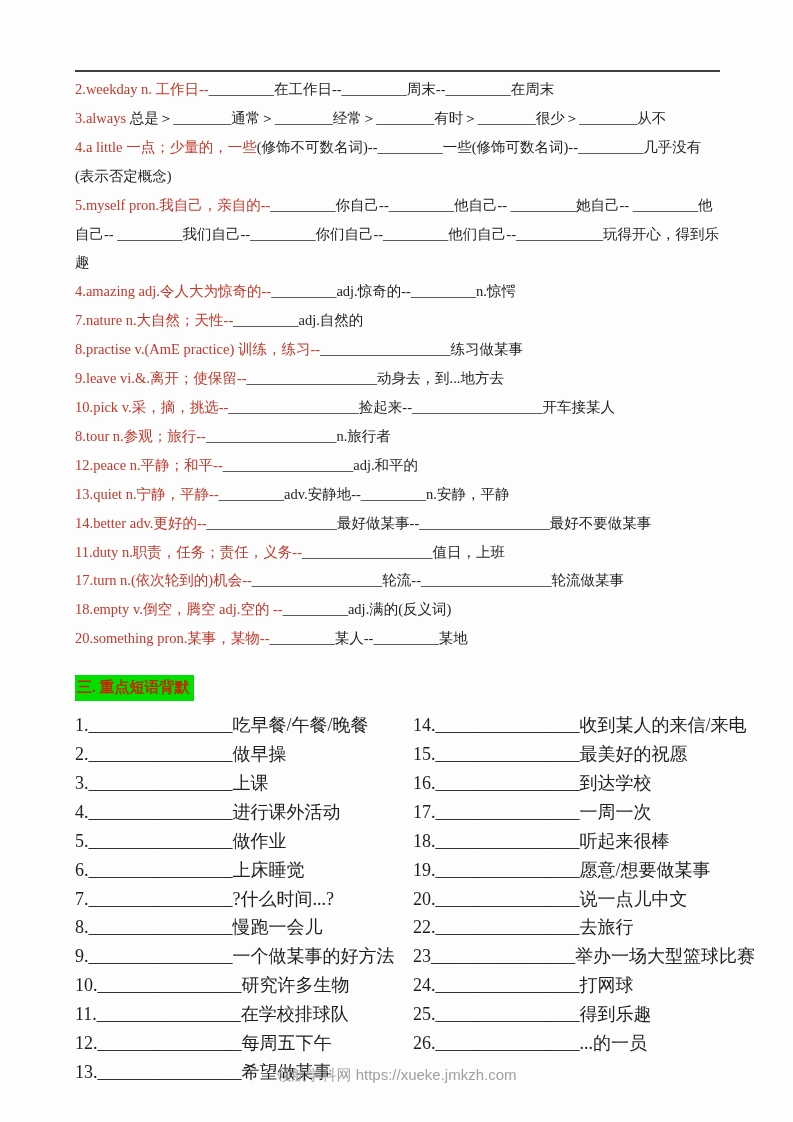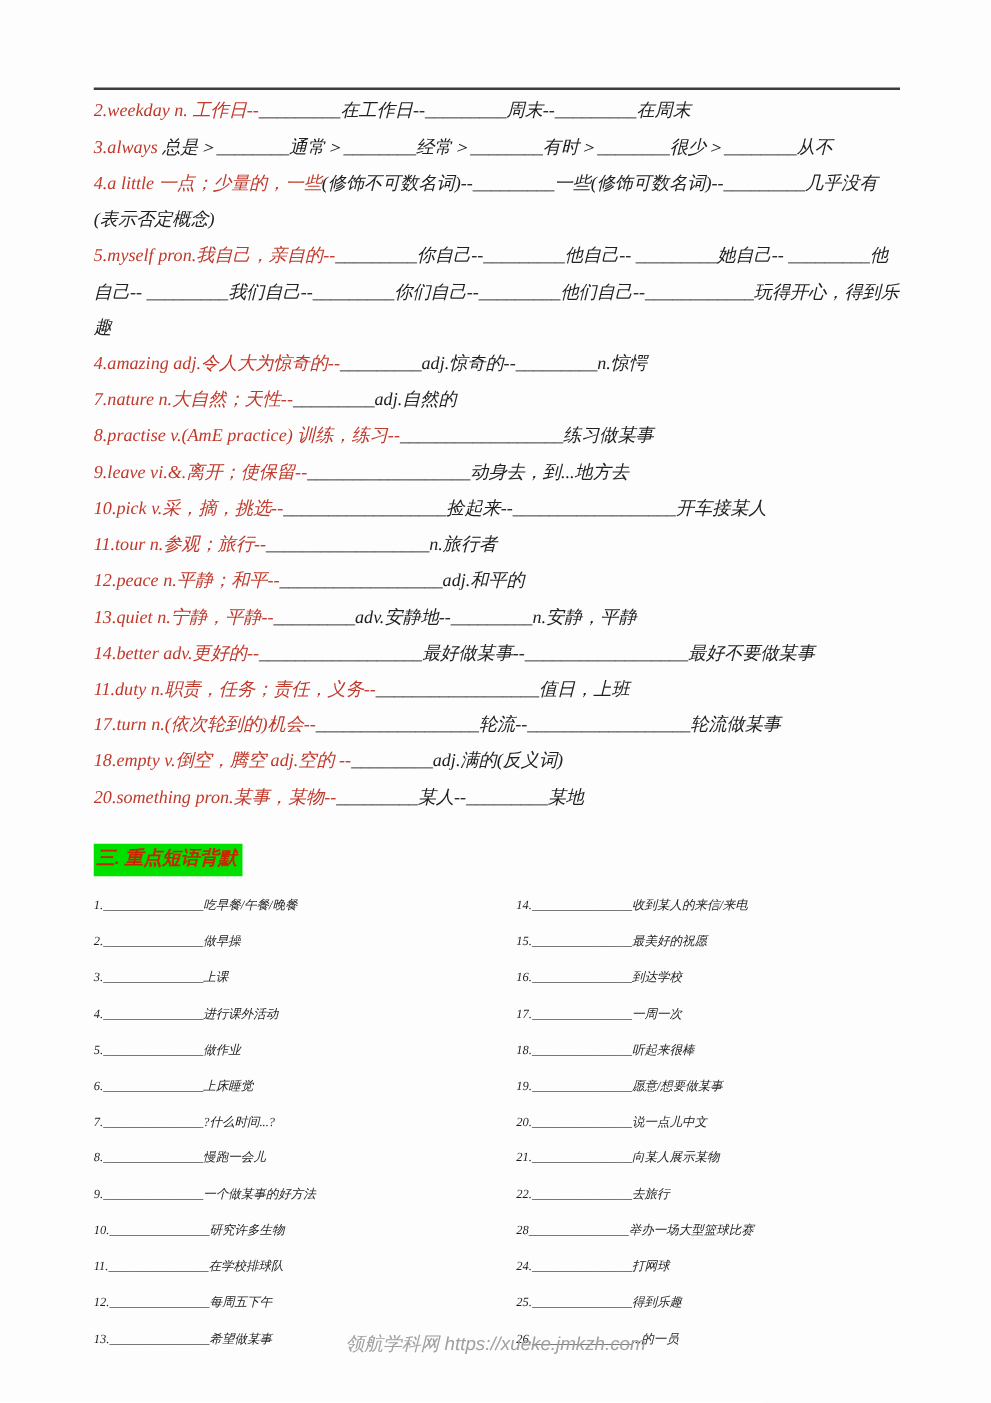--- a/index.html
+++ b/index.html
@@ -3,21 +3,20 @@
 <meta charset="utf-8">
 <style>
   html,body { margin:0; padding:0; background:#ffffff; }
   .page {
     position:relative;
     width:793px; height:1122px;
     background:#fdfdfd;
     font-family:"Liberation Serif","DejaVu Serif",serif;
     color:#1f1f1f;
     overflow:hidden;
-    font-style:italic;
   }
   .content {
     position:absolute;
     left:75px; top:70px;
     width:645px;
   }
   .top-rule {
     border-top:2px solid #3d3d3d;
     height:0;
     margin-bottom:3px;
@@ -38,21 +37,21 @@
     padding:1px 4px 2px 2px;
     text-align:right;
   }
   .phrase-columns {
     display:flex;
     margin-top:10px;
   }
   .phrase-col-left  { width:338px; }
   .phrase-col-right { width:307px; }
   .phrase-row {
-    font-size:10px;
+    font-size:18px;
     line-height:28.9px;
     white-space:nowrap;
   }
   .phrase-num { }
   .phrase-blank { }
   .footer {
     position:absolute;
     left:0; right:0;
     top:1066px;
     text-align:center;
@@ -71,21 +70,21 @@
     <div id="vocab-list">
         <div class="vocab-line"><span class="red">2.weekday n. 工作日--</span><span>_________在工作日--_________周末--_________在周末</span></div>
         <div class="vocab-line"><span class="red">3.always</span><span> 总是＞________通常＞________经常＞________有时＞________很少＞________从不</span></div>
         <div class="vocab-line"><span class="red">4.a little 一点；少量的，一些</span><span>(修饰不可数名词)--_________一些(修饰可数名词)--_________几乎没有(表示否定概念)</span></div>
         <div class="vocab-line"><span class="red">5.myself pron.我自己，亲自的--</span><span>_________你自己--_________他自己-- _________她自己-- _________他自己-- _________我们自己--_________你们自己--_________他们自己--____________玩得开心，得到乐趣</span></div>
         <div class="vocab-line"><span class="red">4.amazing adj.令人大为惊奇的--</span><span>_________adj.惊奇的--_________n.惊愕</span></div>
         <div class="vocab-line"><span class="red">7.nature n.大自然；天性--</span><span>_________adj.自然的</span></div>
         <div class="vocab-line"><span class="red">8.practise v.(AmE practice) 训练，练习--</span><span>__________________练习做某事</span></div>
         <div class="vocab-line"><span class="red">9.leave vi.&amp;.离开；使保留--</span><span>__________________动身去，到...地方去</span></div>
         <div class="vocab-line"><span class="red">10.pick v.采，摘，挑选--</span><span>__________________捡起来--__________________开车接某人</span></div>
-        <div class="vocab-line"><span class="red">11.tour n.参观；旅行--</span><span>__________________n.旅行者</span></div>
+        <div class="vocab-line"><span class="red">8.tour n.参观；旅行--</span><span>__________________n.旅行者</span></div>
         <div class="vocab-line"><span class="red">12.peace n.平静；和平--</span><span>__________________adj.和平的</span></div>
         <div class="vocab-line"><span class="red">13.quiet n.宁静，平静--</span><span>_________adv.安静地--_________n.安静，平静</span></div>
         <div class="vocab-line"><span class="red">14.better adv.更好的--</span><span>__________________最好做某事--__________________最好不要做某事</span></div>
         <div class="vocab-line"><span class="red">11.duty n.职责，任务；责任，义务--</span><span>__________________值日，上班</span></div>
         <div class="vocab-line"><span class="red">17.turn n.(依次轮到的)机会--</span><span>__________________轮流--__________________轮流做某事</span></div>
         <div class="vocab-line"><span class="red">18.empty v.倒空，腾空 adj.空的 --</span><span>_________adj.满的(反义词)</span></div>
         <div class="vocab-line"><span class="red">20.something pron.某事，某物--</span><span>_________某人--_________某地</span></div>
       </div>
 
     <div class="section-header-row">
@@ -109,23 +108,22 @@
           <div class="phrase-row"><span class="phrase-num">13.</span><span class="phrase-blank">________________</span><span class="phrase-desc">希望做某事</span></div>
         </div>
       <div class="phrase-col-right" id="phrase-right">
           <div class="phrase-row"><span class="phrase-num">14.</span><span class="phrase-blank">________________</span><span class="phrase-desc">收到某人的来信/来电</span></div>
           <div class="phrase-row"><span class="phrase-num">15.</span><span class="phrase-blank">________________</span><span class="phrase-desc">最美好的祝愿</span></div>
           <div class="phrase-row"><span class="phrase-num">16.</span><span class="phrase-blank">________________</span><span class="phrase-desc">到达学校</span></div>
           <div class="phrase-row"><span class="phrase-num">17.</span><span class="phrase-blank">________________</span><span class="phrase-desc">一周一次</span></div>
           <div class="phrase-row"><span class="phrase-num">18.</span><span class="phrase-blank">________________</span><span class="phrase-desc">听起来很棒</span></div>
           <div class="phrase-row"><span class="phrase-num">19.</span><span class="phrase-blank">________________</span><span class="phrase-desc">愿意/想要做某事</span></div>
           <div class="phrase-row"><span class="phrase-num">20.</span><span class="phrase-blank">________________</span><span class="phrase-desc">说一点儿中文</span></div>
-          <div class="phrase-row"><span class="phrase-num">21.</span><span class="phrase-blank">________________</span><span class="phrase-desc">向某人展示某物</span></div>
           <div class="phrase-row"><span class="phrase-num">22.</span><span class="phrase-blank">________________</span><span class="phrase-desc">去旅行</span></div>
-          <div class="phrase-row"><span class="phrase-num">28</span><span class="phrase-blank">________________</span><span class="phrase-desc">举办一场大型篮球比赛</span></div>
+          <div class="phrase-row"><span class="phrase-num">23</span><span class="phrase-blank">________________</span><span class="phrase-desc">举办一场大型篮球比赛</span></div>
           <div class="phrase-row"><span class="phrase-num">24.</span><span class="phrase-blank">________________</span><span class="phrase-desc">打网球</span></div>
           <div class="phrase-row"><span class="phrase-num">25.</span><span class="phrase-blank">________________</span><span class="phrase-desc">得到乐趣</span></div>
           <div class="phrase-row"><span class="phrase-num">26.</span><span class="phrase-blank">________________</span><span class="phrase-desc">...的一员</span></div>
         </div>
     </div>
   </div>
 
   <div class="footer">
     <span>领航学科网 https://xueke.jmkzh.com</span>
   </div>

